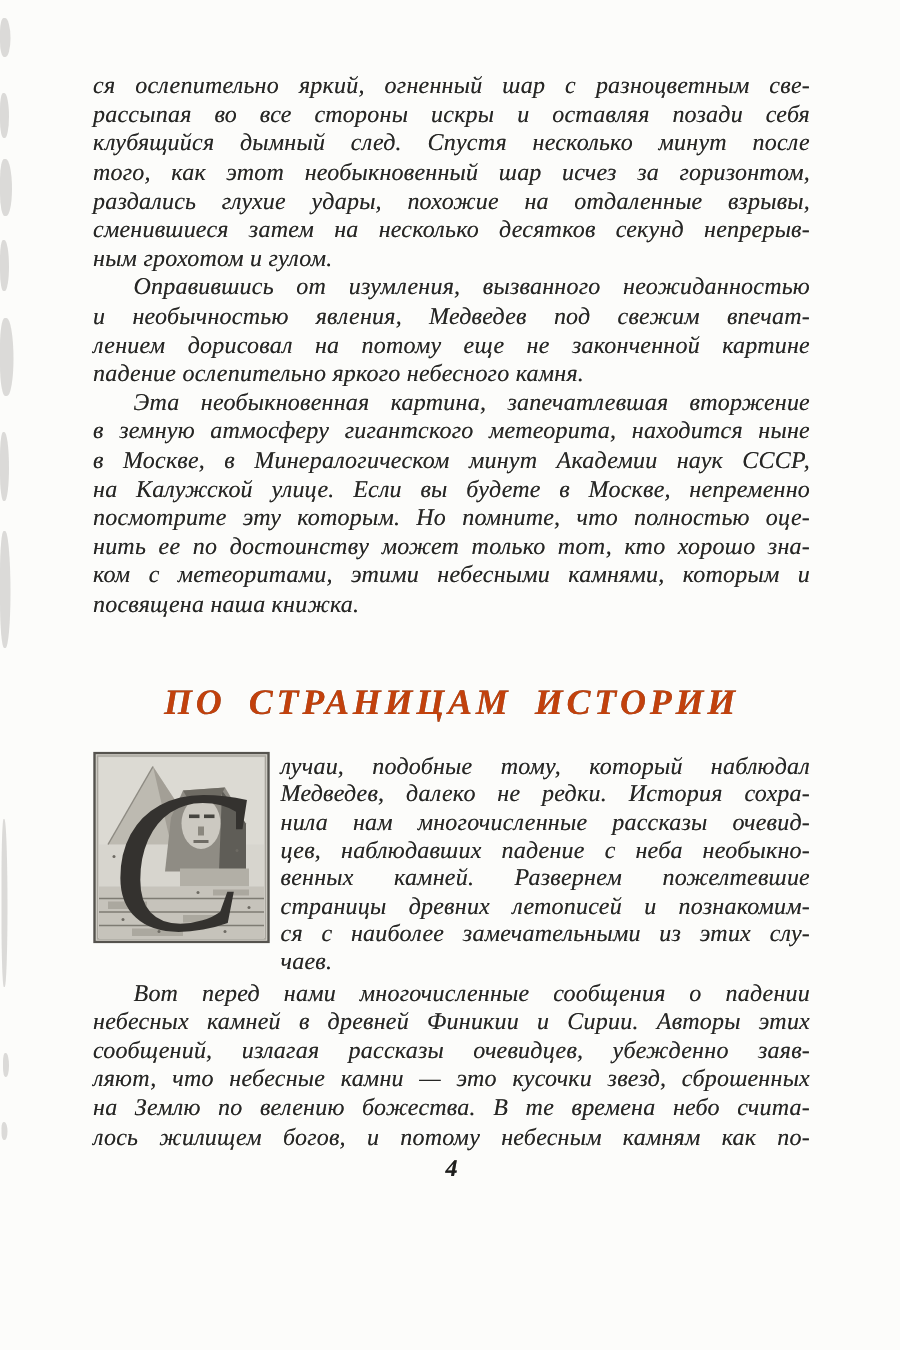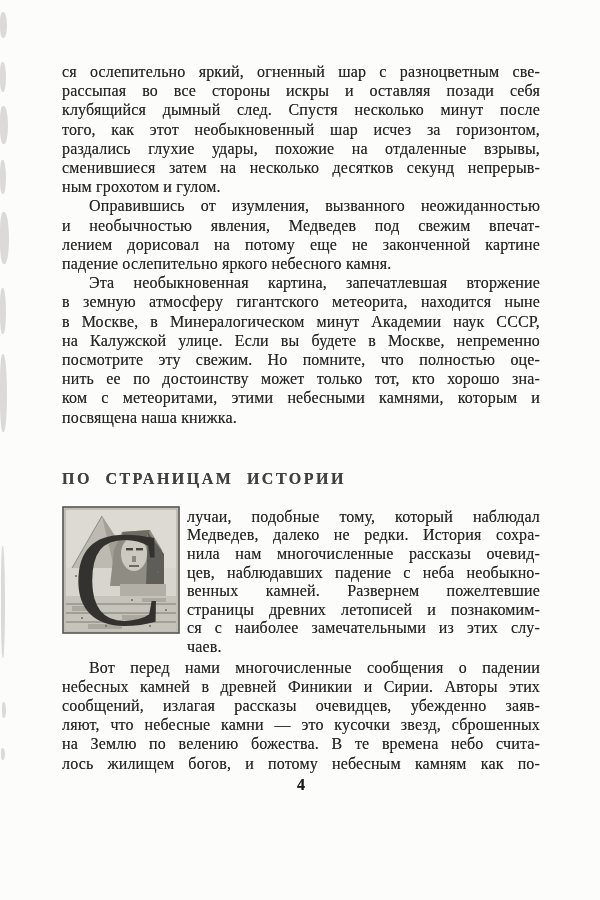--- a/index.html
+++ b/index.html
@@ -19,42 +19,44 @@
   }
   
   .smudge {
     position: absolute;
     background: rgba(88, 86, 82, 0.20);
     border-radius: 40% 60% 55% 45%;
   }
   .content {
     position: absolute;
     left: 62px;
-    top: 62px;
+    top: 48px;
     width: 478px;
+    font-style: italic;
   }
   .para { margin: 0; }
   .line {
     font-size: 16px;
     line-height: 19.2px;
     letter-spacing: 0.15px;
     text-align: justify;
     text-align-last: justify;
     white-space: normal;
     text-shadow: 0 0 0.35px rgba(20,20,20,0.55);
   }
   .line.last { text-align-last: left; }
   .line.indent { text-indent: 27px; }
   .section-heading {
     margin: 43px 0 0 0;
-    font-size: 16px;
+    font-size: 24px;
     font-weight: bold;
+    text-align: center;
     letter-spacing: 2.5px;
     word-spacing: 7px;
-    color: #404040;
+    color: #c2410c;
     text-shadow: 0 0 0.4px rgba(20,20,20,0.6);
   }
   .dropcap-row {
     margin-top: 18px;
     display: flex;
     align-items: flex-start;
   }
   .dropcap-figure {
     flex: 0 0 auto;
     width: 118px;
@@ -110,21 +112,21 @@
           <div class="line indent">Оправившись от изумления, вызванного неожиданностью</div>
           <div class="line">и необычностью явления, Медведев под свежим впечат-</div>
           <div class="line">лением дорисовал на потому еще не законченной картине</div>
           <div class="line last">падение ослепительно яркого небесного камня.</div>
         </div>
         <div class="para">
           <div class="line indent">Эта необыкновенная картина, запечатлевшая вторжение</div>
           <div class="line">в земную атмосферу гигантского метеорита, находится ныне</div>
           <div class="line">в Москве, в Минералогическом минут Академии наук СССР,</div>
           <div class="line">на Калужской улице. Если вы будете в Москве, непременно</div>
-          <div class="line">посмотрите эту свежим. Но помните, что полностью оце-</div>
+          <div class="line">посмотрите эту которым. Но помните, что полностью оце-</div>
           <div class="line">нить ее по достоинству может только тот, кто хорошо зна-</div>
           <div class="line">ком с метеоритами, этими небесными камнями, которым и</div>
           <div class="line last">посвящена наша книжка.</div>
         </div>
       </section>
 
     <h2 class="section-heading">ПО СТРАНИЦАМ ИСТОРИИ</h2>
 
     <div class="dropcap-row">
       <div class="dropcap-figure">

